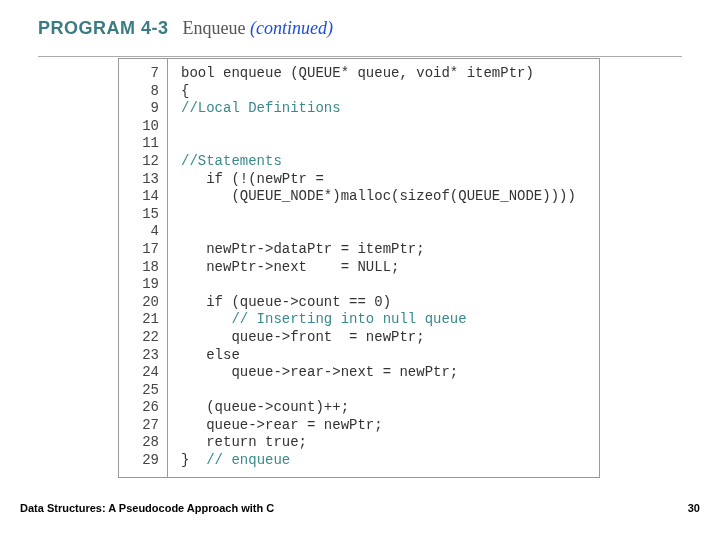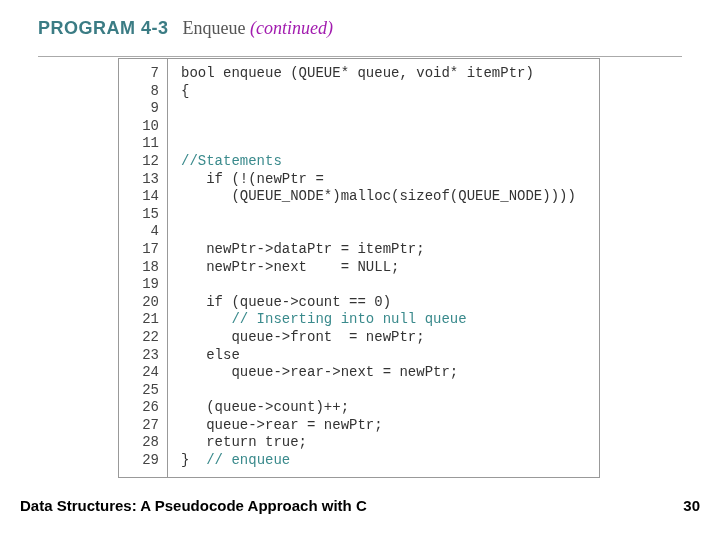--- a/index.html
+++ b/index.html
@@ -36,21 +36,21 @@
     font-family: Arial, sans-serif;
   }
   .prog-title {
     margin-left: 14px;
     color: #555;
     font-size: 18px;
     font-family: Georgia, 'Times New Roman', serif;
   }
   .prog-cont {
     font-style: italic;
-    color: #a21caf;
+    color: #1d4ed8;
   }
   .code-frame {
     position: absolute;
     top: 58px;
     left: 118px;
     width: 482px;
     height: 420px;
     border: 1px solid #999;
     background: #fff;
     box-sizing: border-box;
@@ -95,21 +95,21 @@
     color: #3a8a8c;
   }
   .footer {
     position: absolute;
     left: 20px;
     right: 20px;
     bottom: 10px;
     display: flex;
     justify-content: space-between;
     align-items: center;
-    font-size: 15px;
+    font-size: 11px;
   }
   .footer-left {
     font-weight: bold;
     color: #000;
   }
   .footer-right {
     font-weight: bold;
     color: #000;
     margin-left: 20px;
   }
@@ -125,21 +125,21 @@
       <span>Enqueue</span>
       <span class="prog-cont">(continued)</span>
     </span>
   </div>
 
   <div class="code-frame">
     <div class="gutter-line"></div>
     <div class="code-table" id="code-table">
         <div class="code-row"><div class="ln">7</div><div class="code-line">bool enqueue (QUEUE* queue, void* itemPtr)</div></div>
         <div class="code-row"><div class="ln">8</div><div class="code-line">{</div></div>
-        <div class="code-row"><div class="ln">9</div></div>
+        <div class="code-row"><div class="ln">9</div><div class="code-line"><span class="comment">//Local Definitions</span></div></div>
         <div class="code-row"><div class="ln">10</div></div>
         <div class="code-row"><div class="ln">11</div><div class="code-line"></div></div>
         <div class="code-row"><div class="ln">12</div><div class="code-line"><span class="comment">//Statements</span></div></div>
         <div class="code-row"><div class="ln">13</div><div class="code-line">   if (!(newPtr =</div></div>
         <div class="code-row"><div class="ln">14</div><div class="code-line">      (QUEUE_NODE*)malloc(sizeof(QUEUE_NODE))))</div></div>
         <div class="code-row"><div class="ln">15</div></div>
         <div class="code-row"><div class="ln">4</div><div class="code-line"></div></div>
         <div class="code-row"><div class="ln">17</div><div class="code-line">   newPtr-&gt;dataPtr = itemPtr;</div></div>
         <div class="code-row"><div class="ln">18</div><div class="code-line">   newPtr-&gt;next    = NULL;</div></div>
         <div class="code-row"><div class="ln">19</div><div class="code-line"></div></div>

